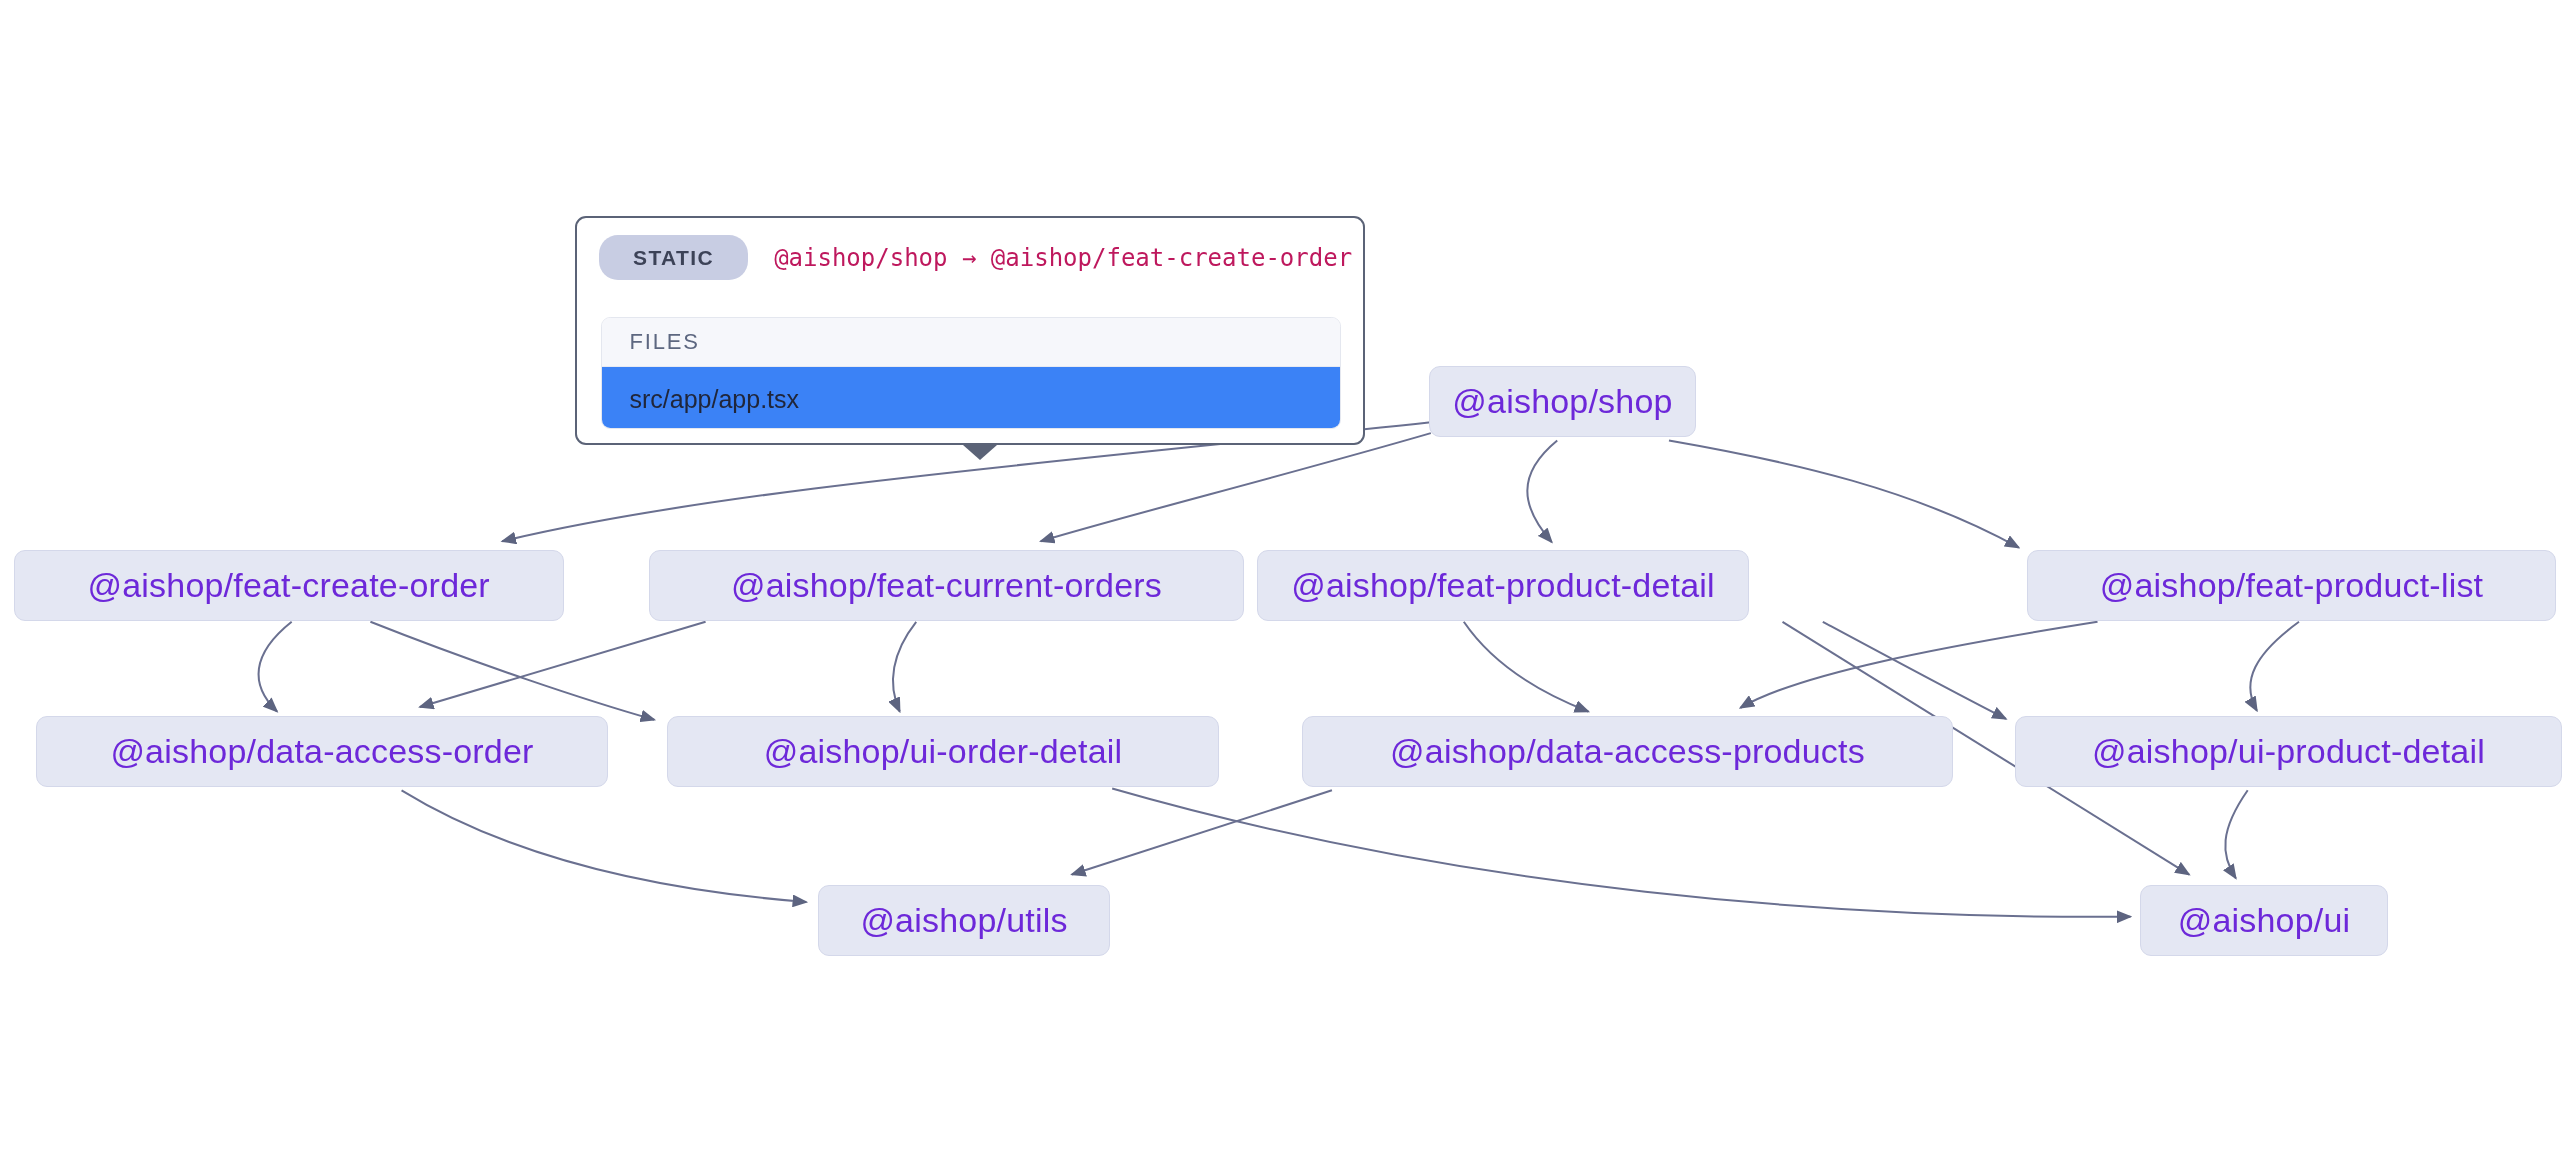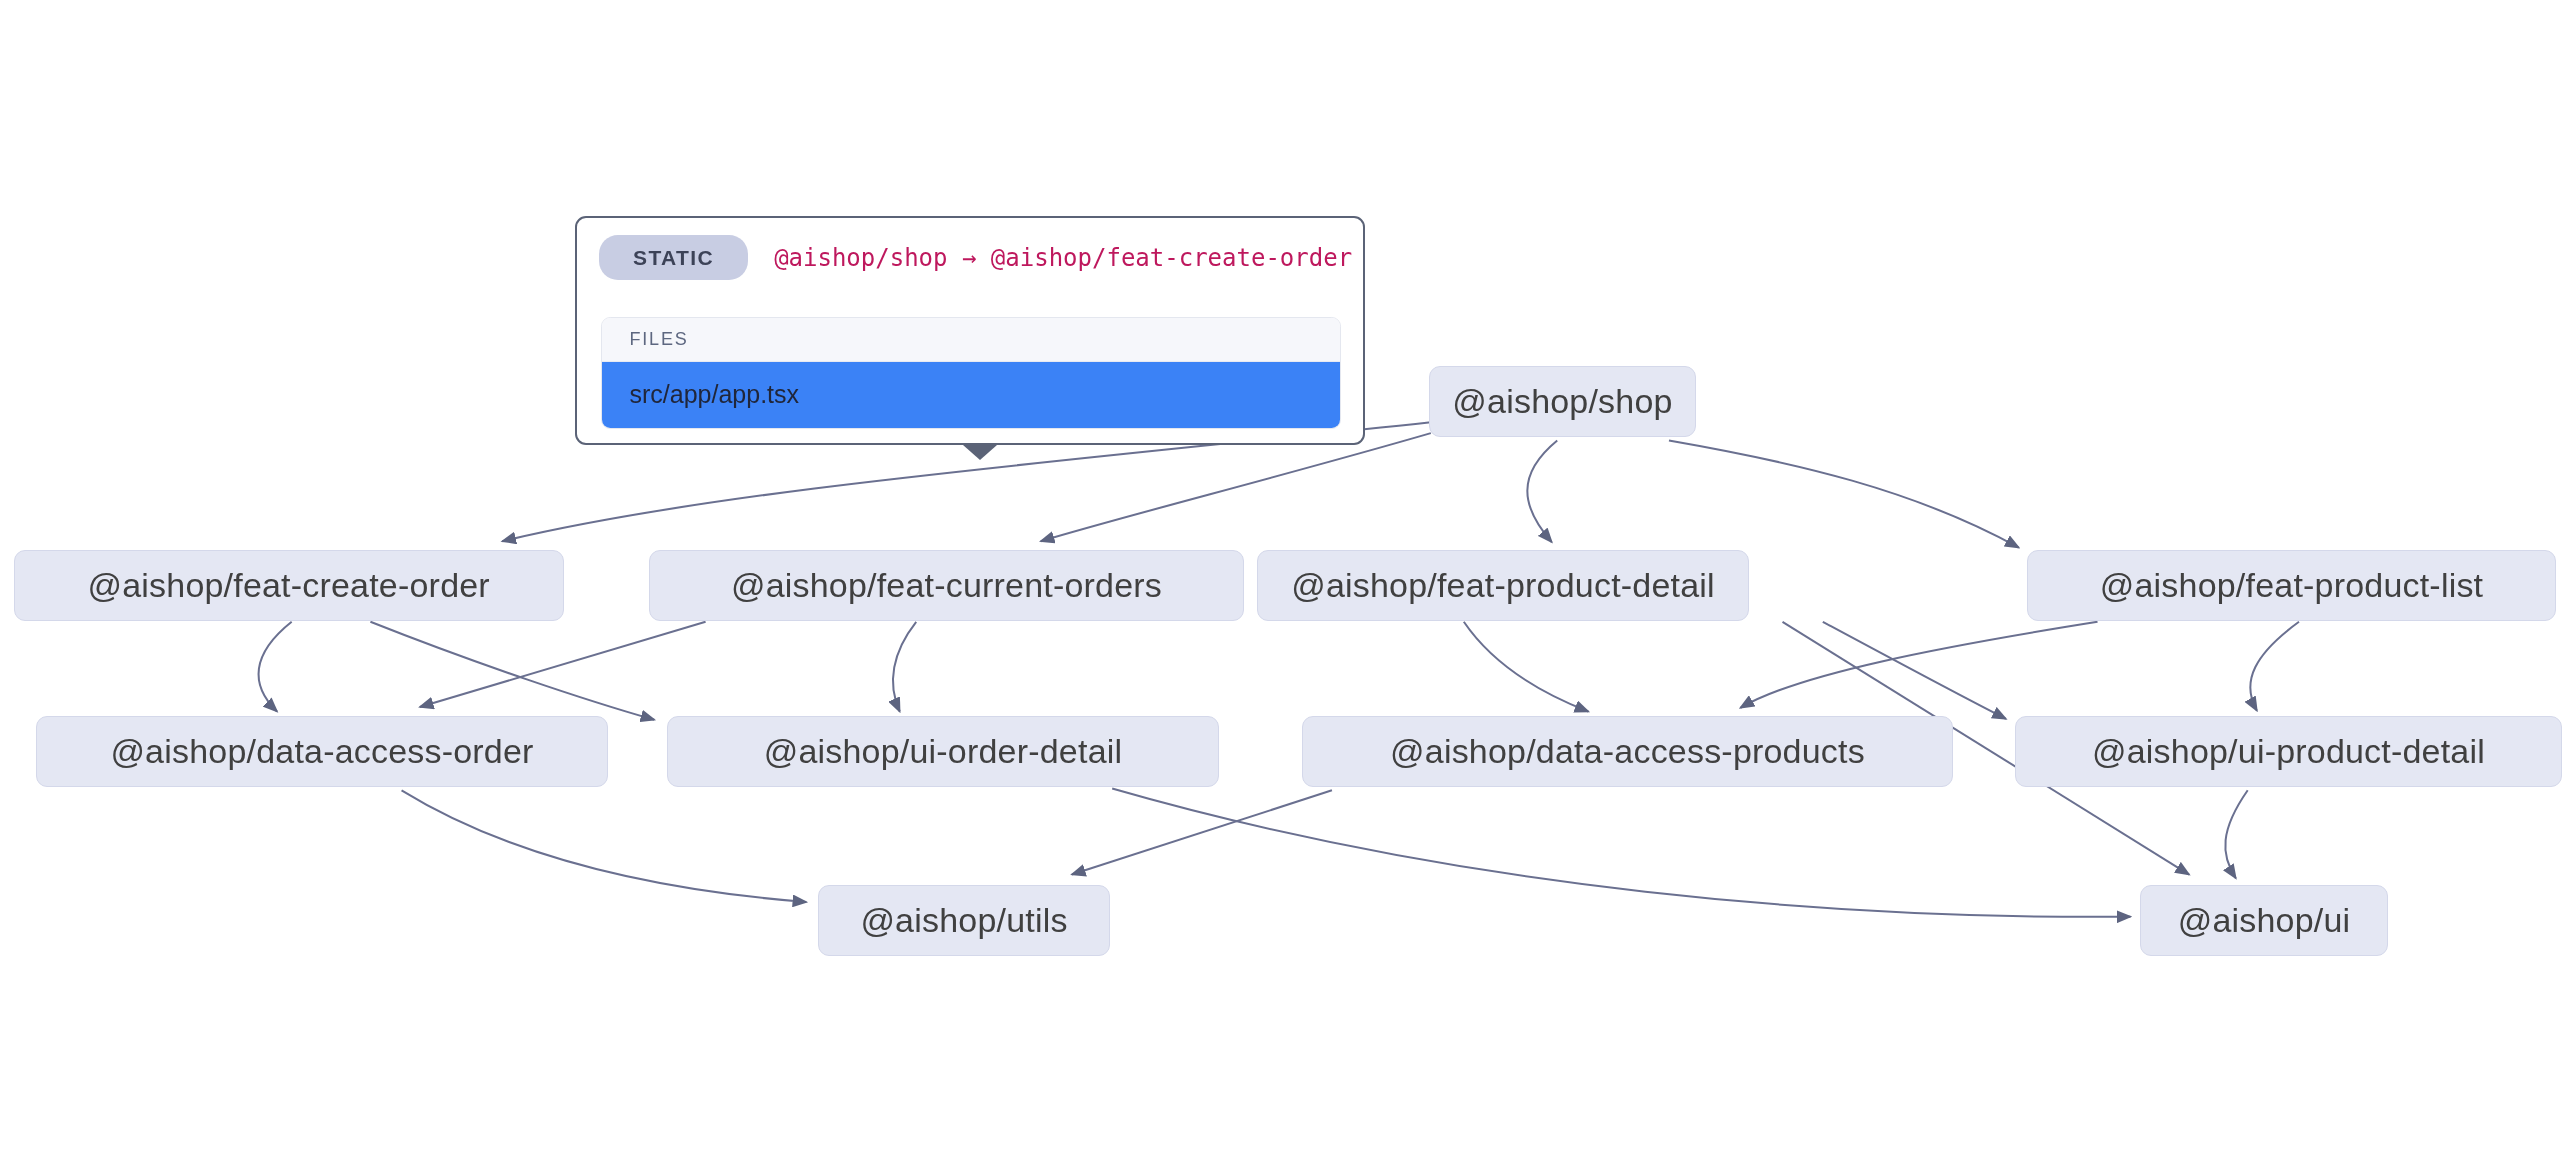--- a/index.html
+++ b/index.html
@@ -7,21 +7,21 @@
     width:2576px;height:1163px;position:relative;overflow:hidden;
     background:#ffffff;font-family:"Liberation Sans",sans-serif;
   }
   
   #edge-layer{position:absolute;left:0;top:0;width:2576px;height:1163px;z-index:1;}
   #edge-layer path.edge{fill:none;stroke:#6a7090;stroke-width:2.2px;cursor:pointer;}
   
   .node{
     position:absolute;height:71px;z-index:2;box-sizing:border-box;
     background:#e4e7f3;border:0.9px solid #d4d8ea;border-radius:11px;
-    color:#404040;font-size:34px;letter-spacing:0.2px;
+    color:#6d28d9;font-size:34px;letter-spacing:0.2px;
     display:flex;align-items:center;justify-content:center;white-space:nowrap;
     cursor:pointer;
   }
   .n-shop {left:1429px;top:366px;width:267px;}
   .n-fco  {left:13.7px;  top:550px;width:550px;}
   .n-fcu  {left:649px; top:550px;width:595px;}
   .n-fpd  {left:1257px;top:550px;width:492px;}
   .n-fpl  {left:2027px;top:550px;width:529px;}
   .n-dao  {left:36px;  top:716px;width:572px;}
   .n-uod  {left:667px; top:716px;width:552px;}
@@ -50,21 +50,21 @@
   }
   .tt-label{
     font-family:"DejaVu Sans Mono",monospace;font-size:24px;color:#be185d;
     white-space:nowrap;letter-spacing:0px;
   }
   .tt-files{
     position:absolute;left:24px;right:22px;top:99px;height:112px;box-sizing:border-box;
     border:0.9px solid #e4e7ef;border-radius:9.2px;background:#ffffff;overflow:hidden;
   }
   .tt-files-header{
-    background:#f6f7fb;color:#5d6780;font-size:18px;letter-spacing:1.8px;
+    background:#f6f7fb;color:#5d6780;font-size:22px;letter-spacing:1.8px;
     padding:11px 27.5px;border-bottom:0.9px solid #e8eaf2;
   }
   .tt-file-row{
     color:#20263a;font-size:25px;padding:18.3px 27.5px;background:#3b82f6;
   }
 </style>
 </head>
 <body>
 
 <svg id="edge-layer" viewBox="0 0 2812 1270" xmlns="http://www.w3.org/2000/svg">

